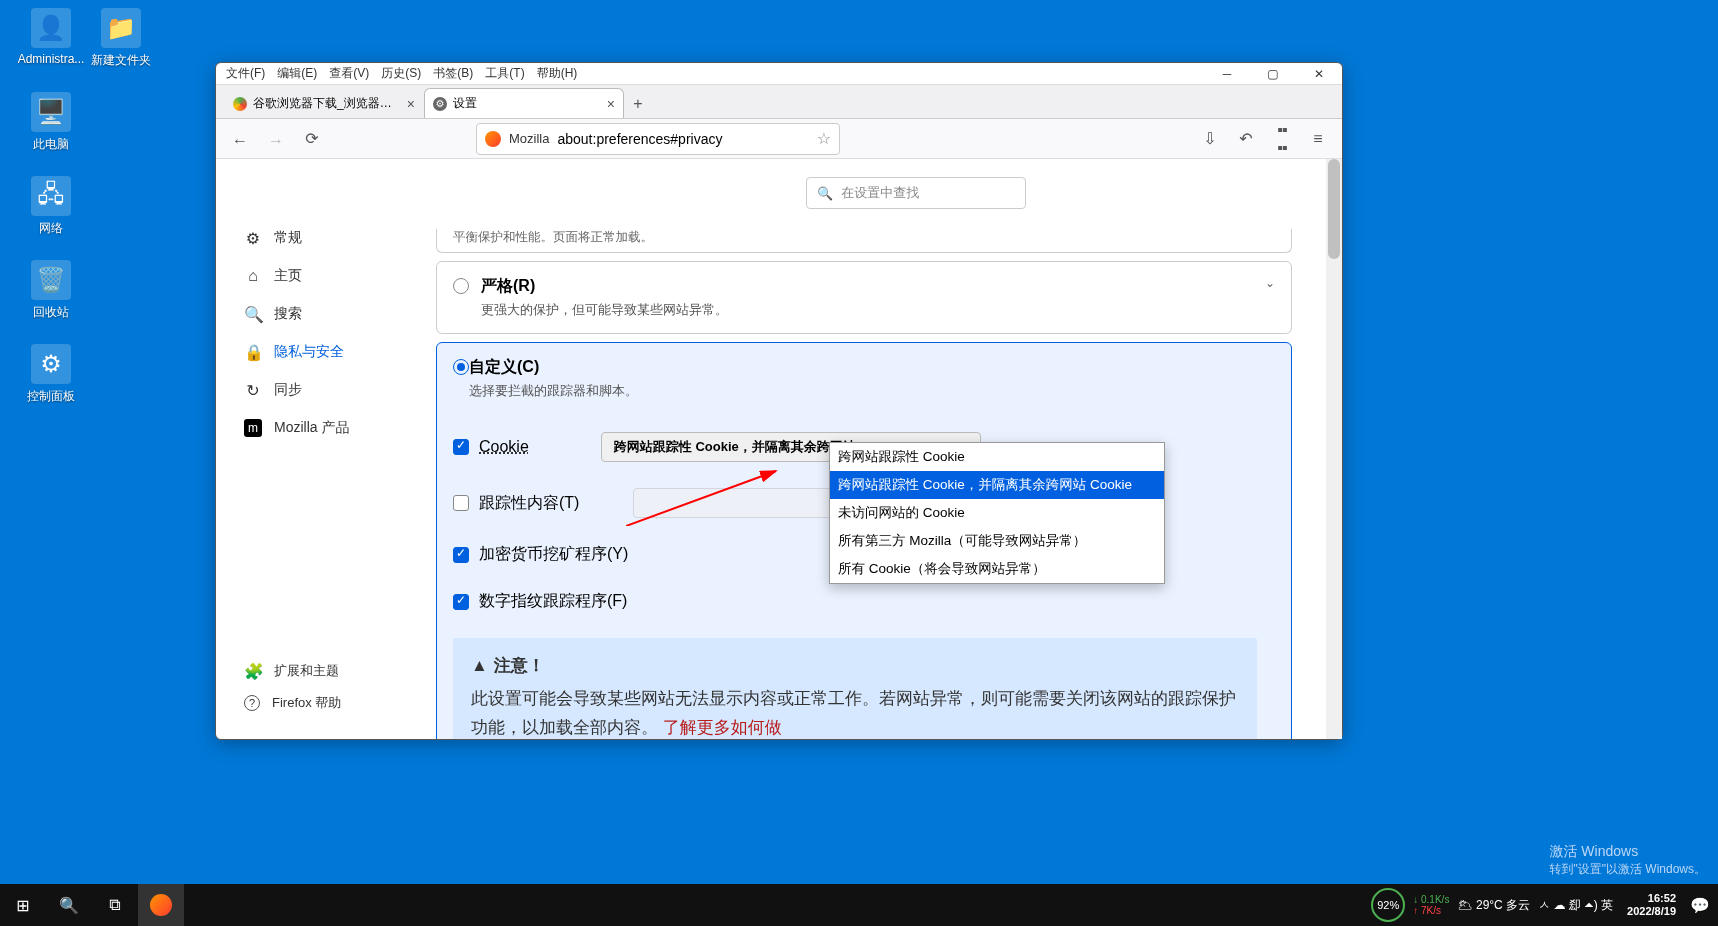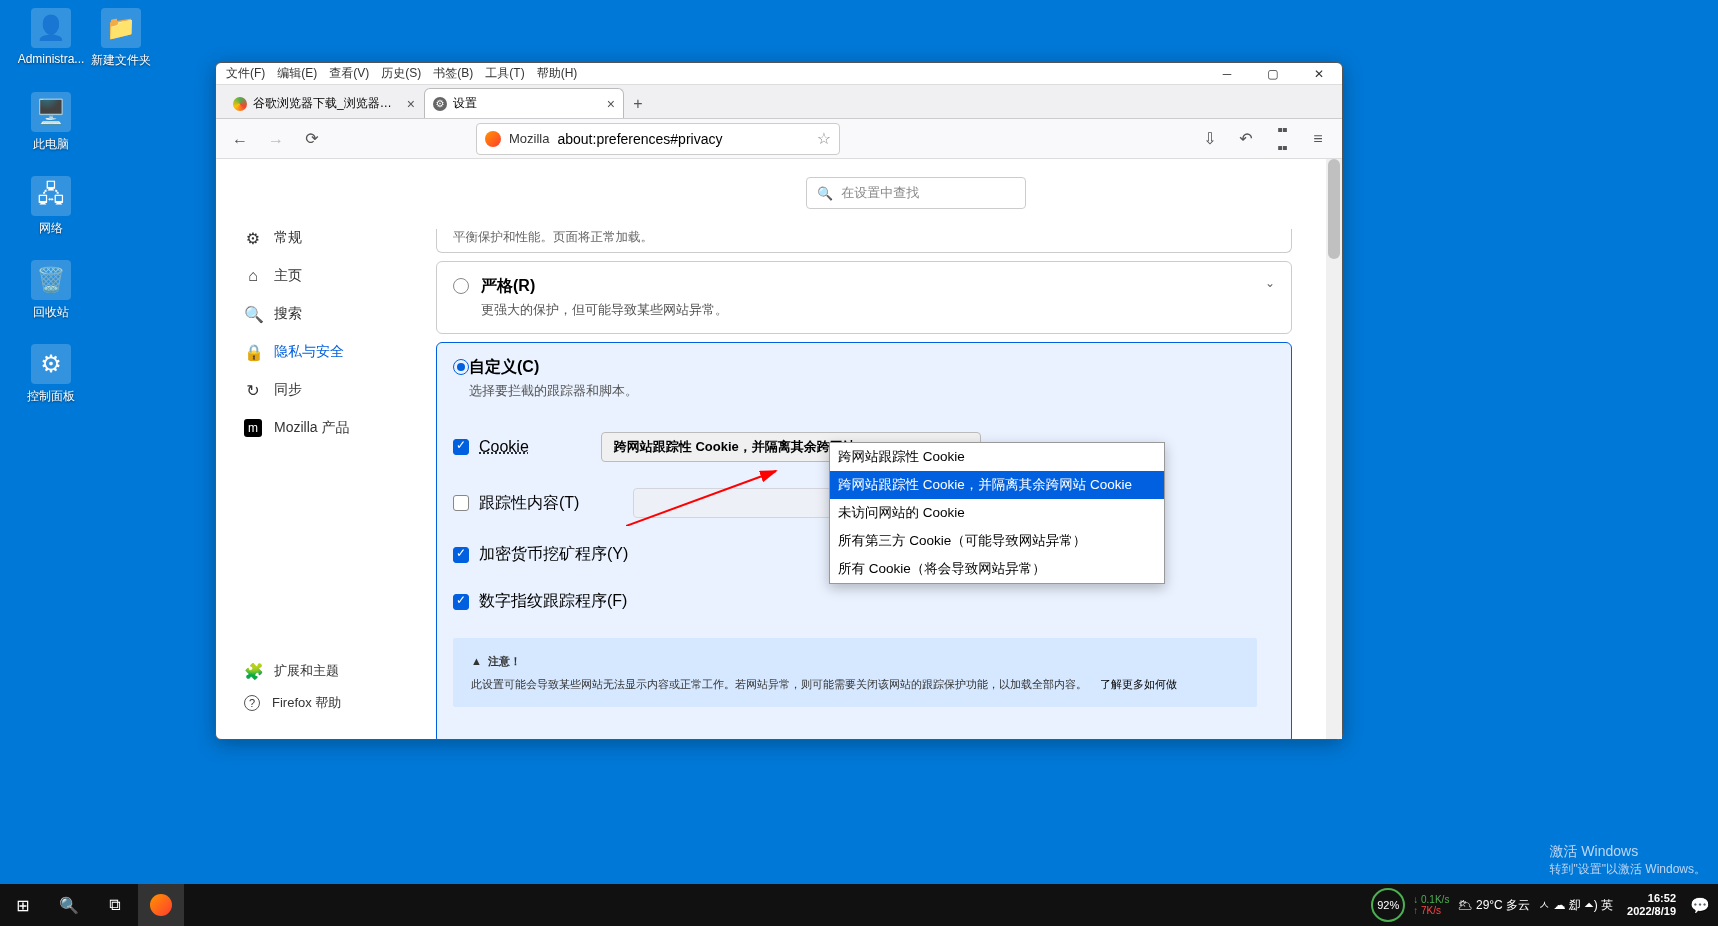--- a/index.html
+++ b/index.html
@@ -66,24 +66,24 @@
 .chk.off { background: #fff; border-color: #888; }
 .chk.off::after { content: ''; }
 .sel { display: inline-flex; align-items: center; justify-content: space-between; padding: 0 28px 0 12px; height: 30px; border: 1px solid #bbb; background: #f0f0f0; border-radius: 4px; font-size: 13px; position: relative; min-width: 380px; margin-left: 62px; font-weight: 600; }
 .sel.dim { font-weight: 400; min-width: 360px; margin-left: 44px; }
 .sel .dd { position: absolute; right: 10px; font-size: 10px; color: #555; }
 
 .dropdown { position: absolute; left: 613px; top: 379px; width: 336px; background: #fff; border: 1px solid #999; box-shadow: 0 4px 12px rgba(0,0,0,0.25); z-index: 50; font-size: 13.5px; }
 .dd-item { padding: 5px 8px; cursor: pointer; }
 .dd-item.hl { background: #0060df; color: #fff; }
 
-.alert-box { background: #d6e8ff; border-radius: 2px; padding: 14px 18px; margin-top: 26px; font-size: 11px; color: #333; line-height: 1.7; }
+.alert-box { background: #d6e8ff; border-radius: 2px; padding: 14px 18px; margin-top: 26px; font-size: 17px; color: #333; line-height: 1.7; }
 .alert-box .hdr { font-weight: 700; margin-bottom: 4px; }
 .alert-box .warn-ico { margin-right: 6px; }
-.alert-box a { color: #000000; text-decoration: none; margin-left: 10px; }
+.alert-box a { color: #b91c1c; text-decoration: none; }
 
 .arrow { position: absolute; left: 410px; top: 403px; width: 160px; height: 60px; pointer-events: none; z-index: 60; }
 
 .taskbar { position: absolute; left: 0; right: 0; bottom: 0; height: 42px; background: #111; display: flex; align-items: center; color: #fff; font-size: 12px; }
 .tb-btn { width: 46px; height: 42px; display: flex; align-items: center; justify-content: center; font-size: 16px; }
 .tb-spacer { flex: 1; }
 .tb-right { display: flex; align-items: center; gap: 8px; padding-right: 8px; }
 .tb-clock { text-align: right; font-size: 11px; line-height: 1.2; padding: 0 6px; font-weight: bold; }
 .battery-ring { width: 34px; height: 34px; border: 2px solid #4caf50; border-radius: 50%; display: flex; align-items: center; justify-content: center; font-size: 11px; }
 .netstat { font-size: 10px; line-height: 1.1; color: #4caf50; }
@@ -275,21 +275,21 @@
 
     <div class="scrollbar-v">
       <div class="scrollbar-thumb"></div>
     </div>
   </div>
 
   <div class="dropdown">
     <div class="dd-item">跨网站跟踪性 Cookie</div>
     <div class="dd-item hl">跨网站跟踪性 Cookie，并隔离其余跨网站 Cookie</div>
     <div class="dd-item">未访问网站的 Cookie</div>
-    <div class="dd-item">所有第三方 Cookie（可能导致网站异常）</div>
+    <div class="dd-item">所有第三方 Mozilla（可能导致网站异常）</div>
     <div class="dd-item">所有 Cookie（将会导致网站异常）</div>
   </div>
 
   <svg class="arrow" viewBox="0 0 160 60">
     <defs>
         <marker id="ah" markerWidth="10" markerHeight="10" refX="8" refY="3" orient="auto">
           <path d="M0,0 L0,6 L9,3 z" fill="#ff0000"></path>
         </marker>
       </defs>
     <line x1="0" y1="60" x2="150" y2="5" stroke="#ff0000" stroke-width="2" marker-end="url(#ah)"></line>

